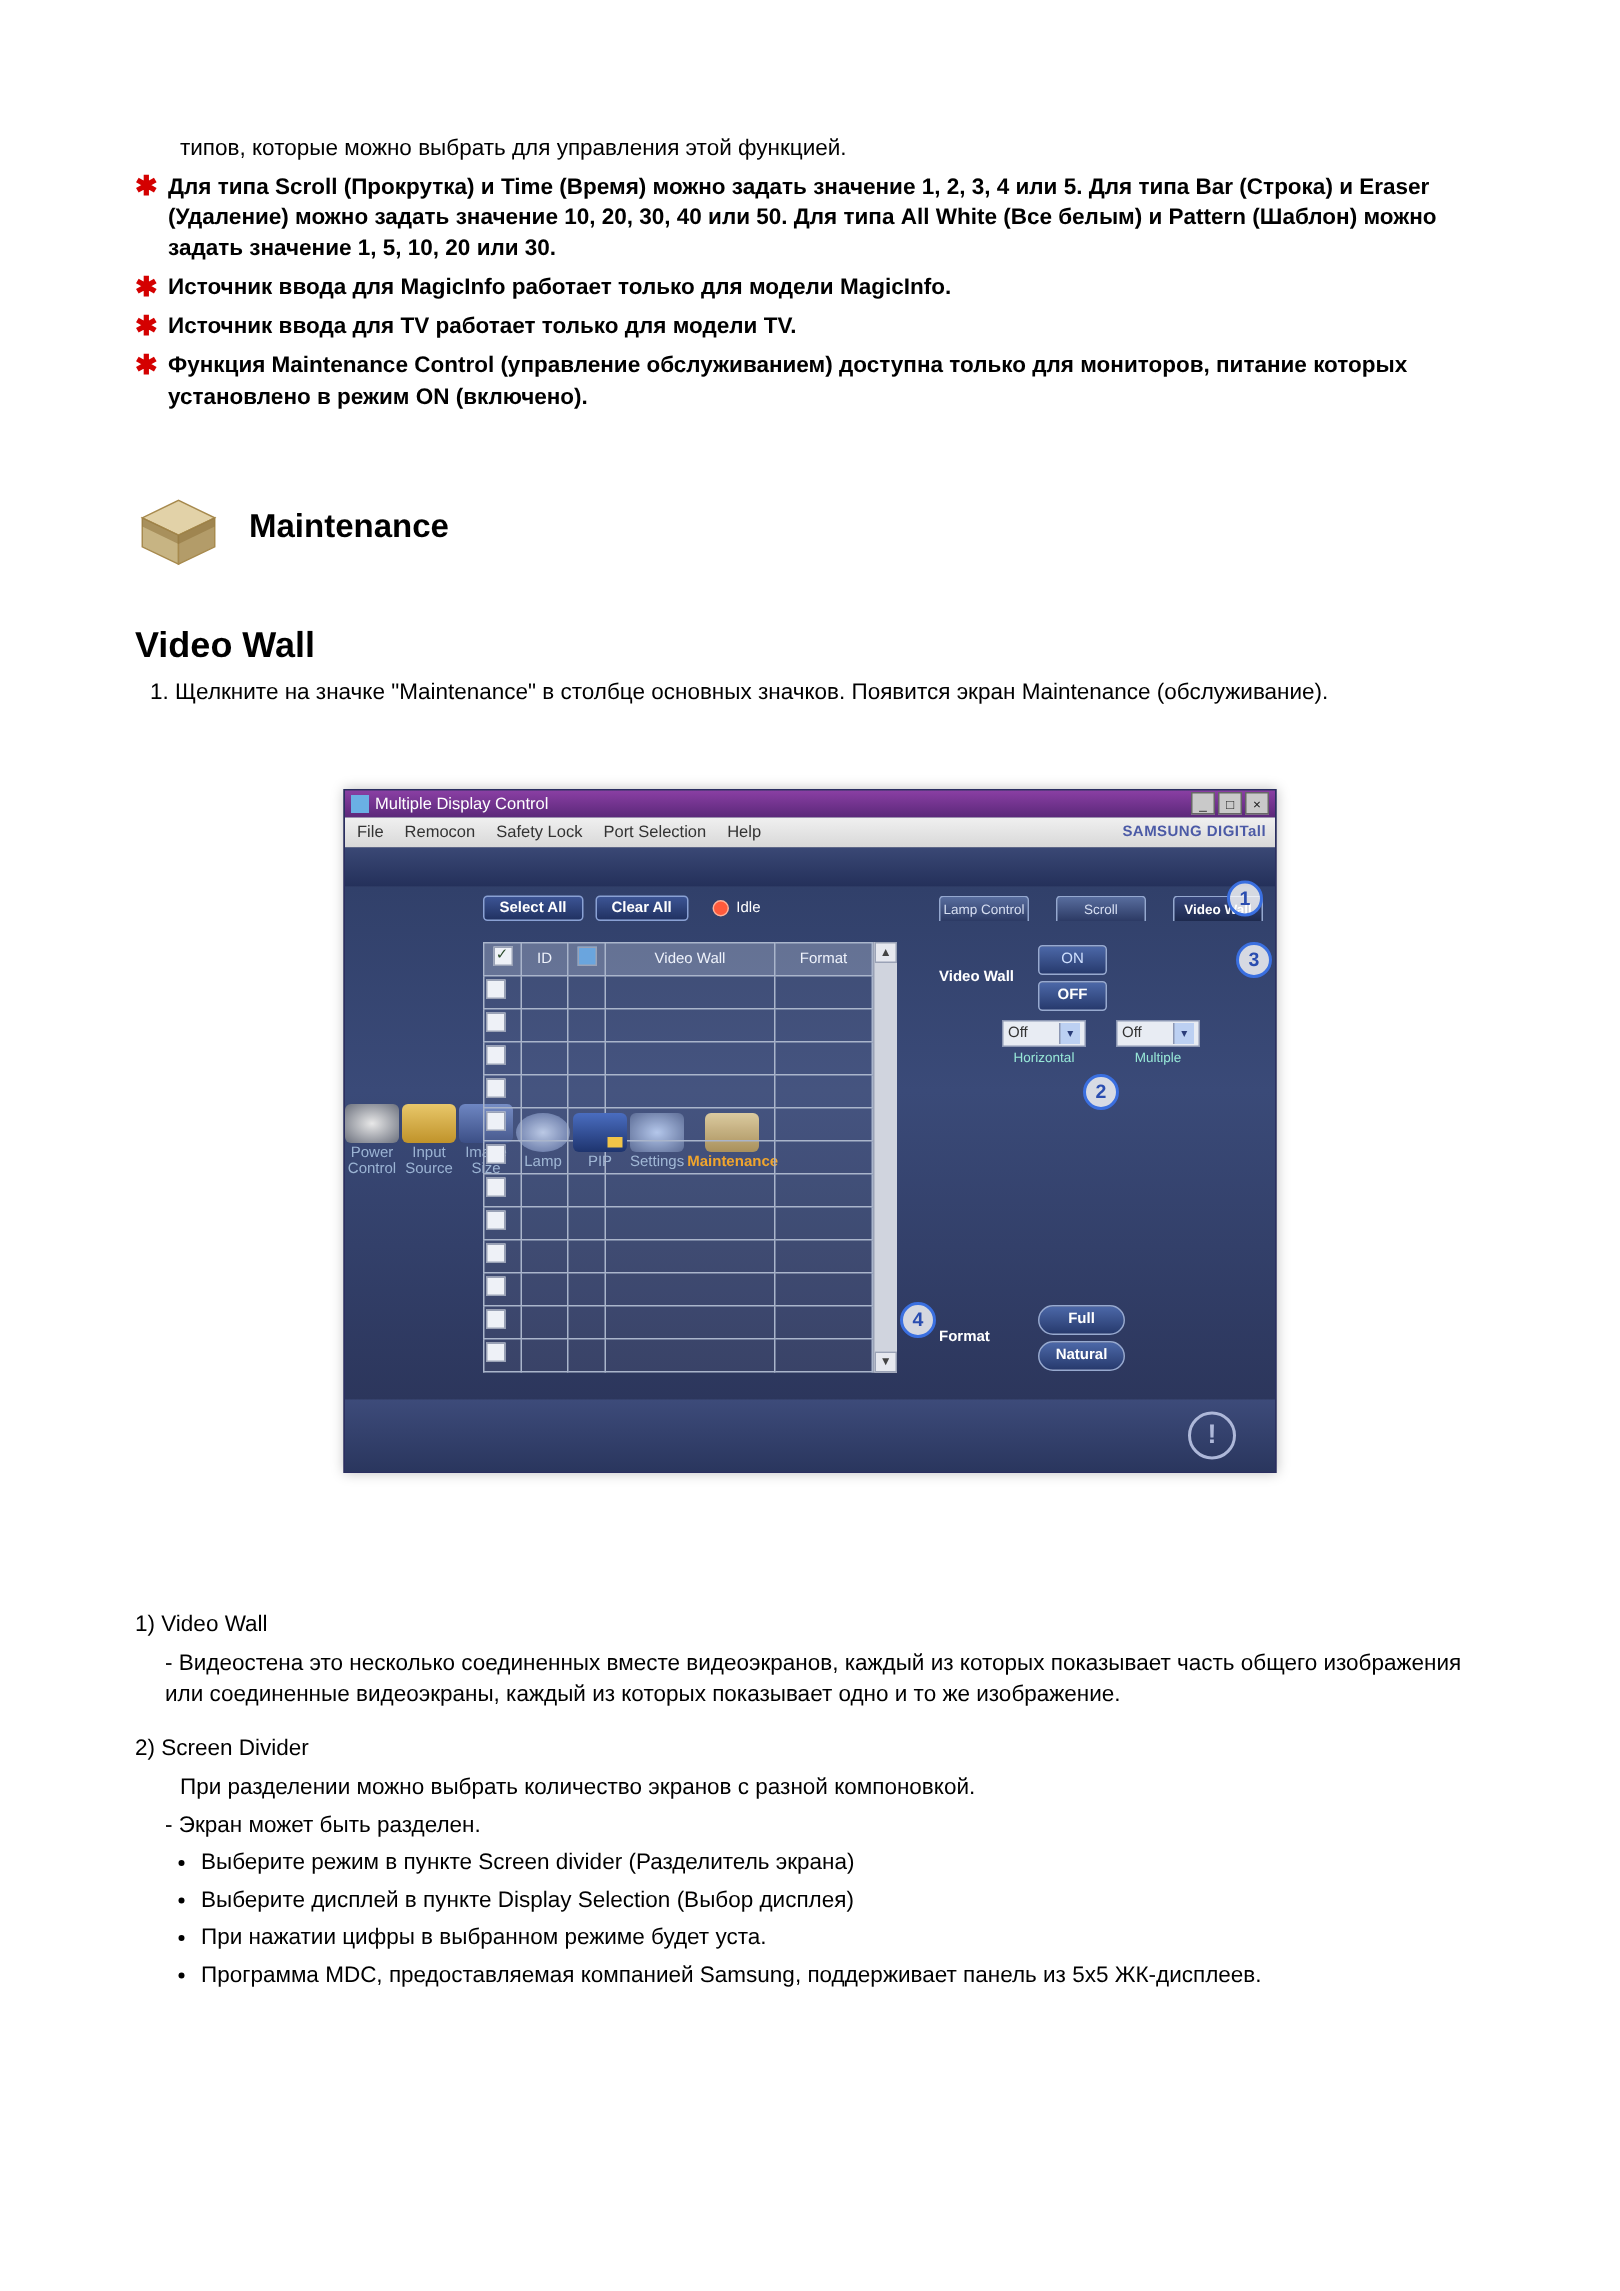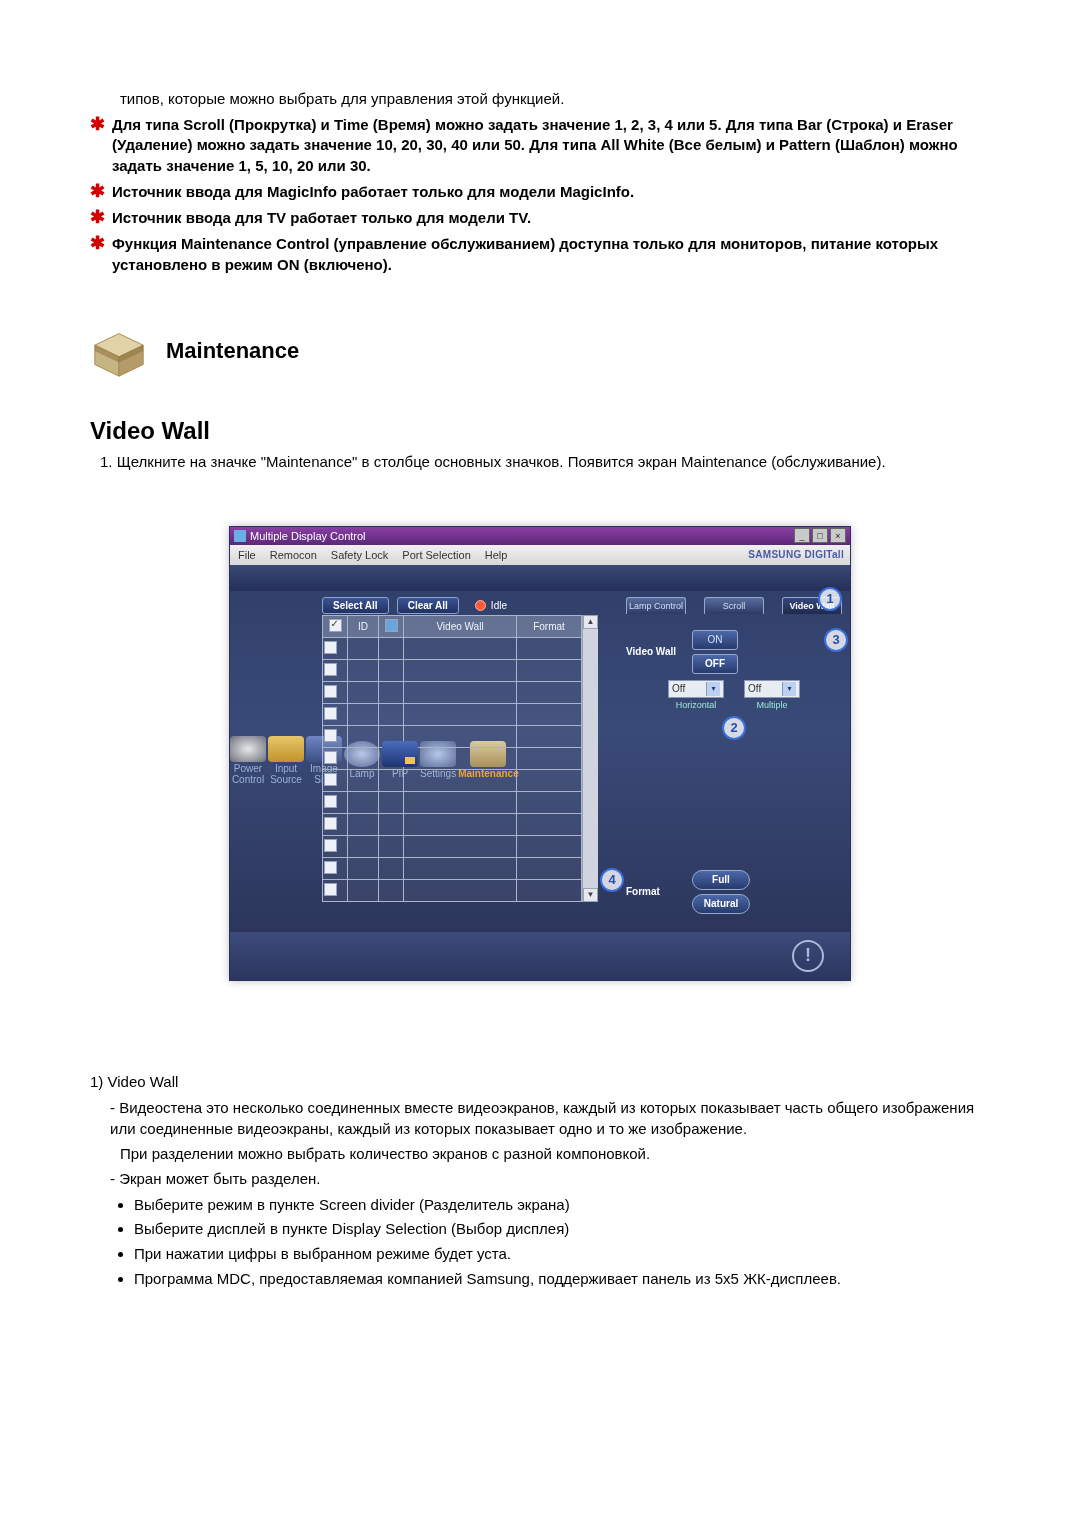--- a/index.html
+++ b/index.html
@@ -25,21 +25,21 @@
   .menubar .brand{font-size:10px;letter-spacing:0.3px;color:#4b5aa6;font-weight:bold;}
   .darkband{background:linear-gradient(#3a4875,#24305a);height:26px;}
   .body{display:flex;background:linear-gradient(#31406a,#3a4a78 40%,#2c365c);}
   .sidebar{width:86px;padding:4px 0 10px 0;display:flex;align-items:center;gap:2px;}
   .side-item{display:flex;flex-direction:column;align-items:center;width:100%;}
   .side-icon{width:36px;height:26px;border-radius:4px;margin-top:4px;display:flex;align-items:center;justify-content:center;}
   .side-label{font-size:10px;color:#9bb3d3;margin-top:1px;text-align:center;}
   .side-item.active .side-label{color:#f0a020;font-weight:bold;}
   .main{flex:1;display:flex;}
   .center{flex:1;padding:6px 0 18px 6px;}
-  .btnrow{display:flex;align-items:center;gap:8px;margin-bottom:1px;}
+  .btnrow{display:flex;align-items:center;gap:8px;margin-bottom:14px;}
   .pillbtn{background:linear-gradient(#3c5494,#213262);border:1px solid #8aa1d4;border-radius:3px;color:#fff;font-weight:bold;font-size:10px;padding:2px 10px;}
   .idle{display:flex;align-items:center;gap:5px;margin-left:8px;font-size:10px;color:#fff;}
   .idle .dot{width:9px;height:9px;border-radius:50%;background:#ff5a3c;border:1px solid #ffb199;}
   table.grid{border-collapse:collapse;width:260px;background:rgba(255,255,255,.06);}
   table.grid th,table.grid td{border:1px solid #aab5cb;height:19px;font-size:10px;color:#dfe6f3;font-weight:normal;}
   table.grid th{background:rgba(215,223,240,.25);color:#eef2fb;}
   .chk{width:11px;height:11px;background:#eef1f7;border:1px solid #9aa2b6;display:inline-block;}
   .chk.q{background:#6aa5de;}
   .scrollcol{width:15px;background:#d0d4de;position:relative;border-left:1px solid #9aa2b6;}
   .scrollcol .up,.scrollcol .down{position:absolute;left:0;width:100%;height:14px;background:#e6e8ef;border:1px solid #9aa2b6;box-sizing:border-box;font-size:8px;color:#444;display:flex;align-items:center;justify-content:center;}
@@ -321,20 +321,21 @@
     </div>
 
     <div class="bottombar">
       <div class="infoicon">!</div>
     </div>
   </div>
 
   <div class="desc-block">
     <div class="h1line">1) Video Wall</div>
     <div class="sub">- Видеостена это несколько соединенных вместе видеоэкранов, каждый из которых показывает часть общего изображения или соединенные видеоэкраны, каждый из которых показывает одно и то же изображение.</div>
+    <div class="h1line" style="margin-top:14px;">2) Screen Divider</div>
     <div class="sub" style="margin-left:30px;">При разделении можно выбрать количество экранов с разной компоновкой.</div>
     <div class="sub">- Экран может быть разделен.</div>
     <ul>
       <li>Выберите режим в пункте Screen divider (Разделитель экрана)</li>
       <li>Выберите дисплей в пункте Display Selection (Выбор дисплея)</li>
       <li>При нажатии цифры в выбранном режиме будет уста.</li>
       <li>Программа MDC, предоставляемая компанией Samsung, поддерживает панель из 5x5 ЖК-дисплеев.</li>
     </ul>
   </div>
 

